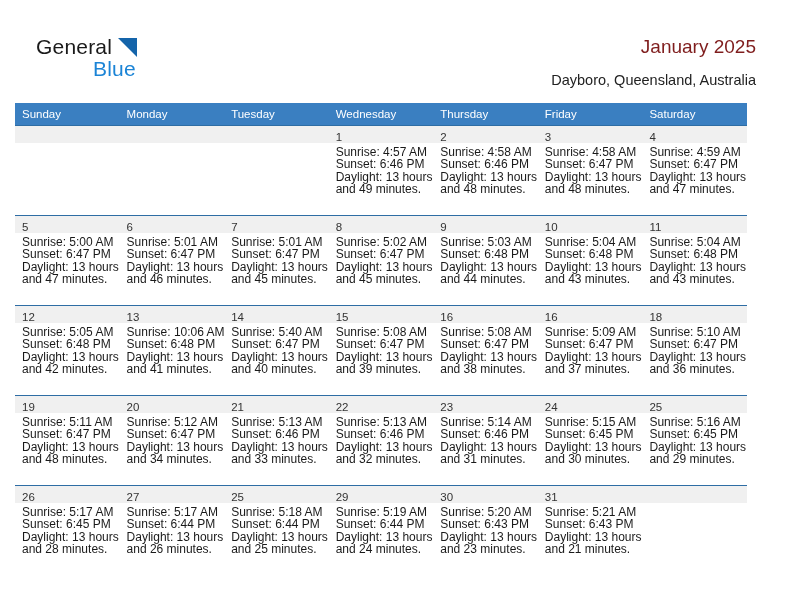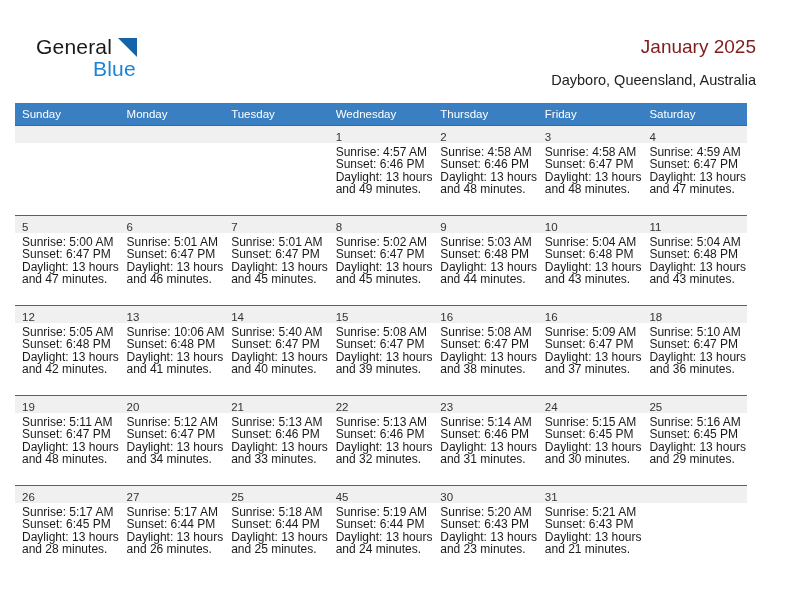--- a/index.html
+++ b/index.html
@@ -519,21 +519,21 @@
               <div class="dayinfo">
                 <div>Sunrise: 5:18 AM</div>
                 <div>Sunset: 6:44 PM</div>
                 <div>Daylight: 13 hours</div>
                 <div>and 25 minutes.</div>
               </div>
             </div>
           </td>
           <td>
             <div class="daycell">
-              <div class="daynum-bar"><span class="daynum">45</span></div>
+              <div class="daynum-bar"><span class="daynum">29</span></div>
               <div class="dayinfo">
                 <div>Sunrise: 5:19 AM</div>
                 <div>Sunset: 6:44 PM</div>
                 <div>Daylight: 13 hours</div>
                 <div>and 24 minutes.</div>
               </div>
             </div>
           </td>
           <td>
             <div class="daycell">

